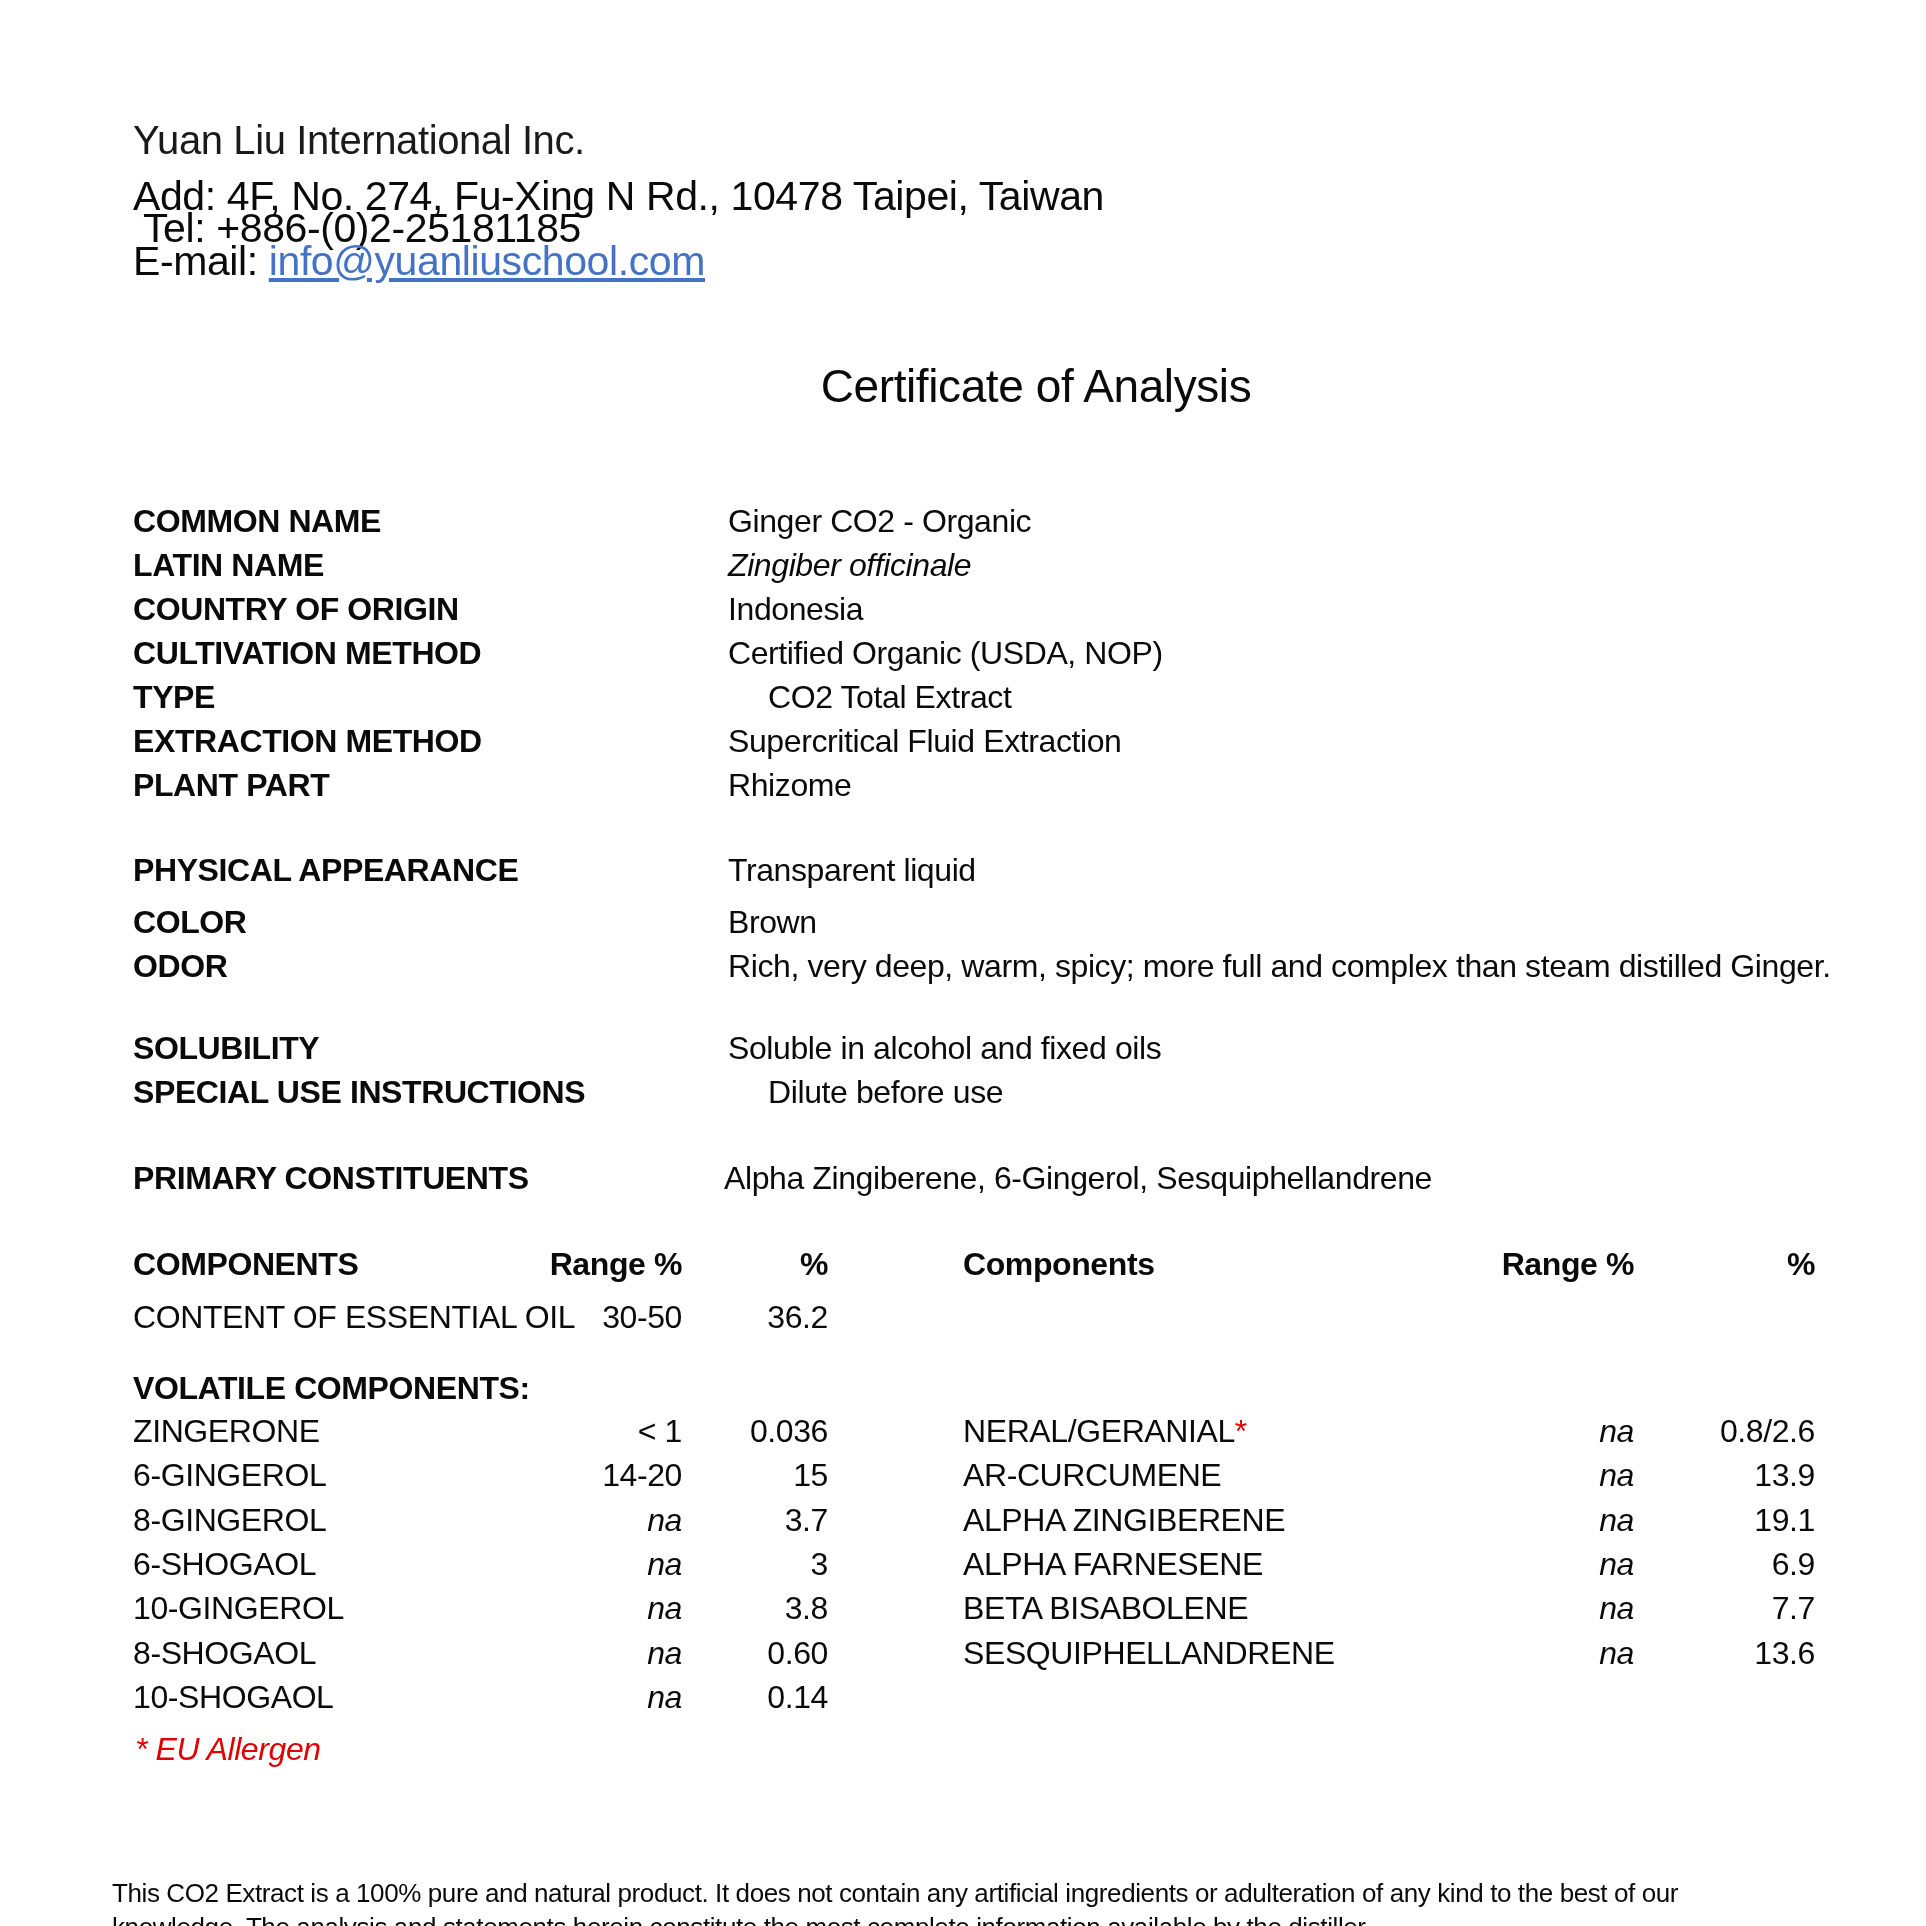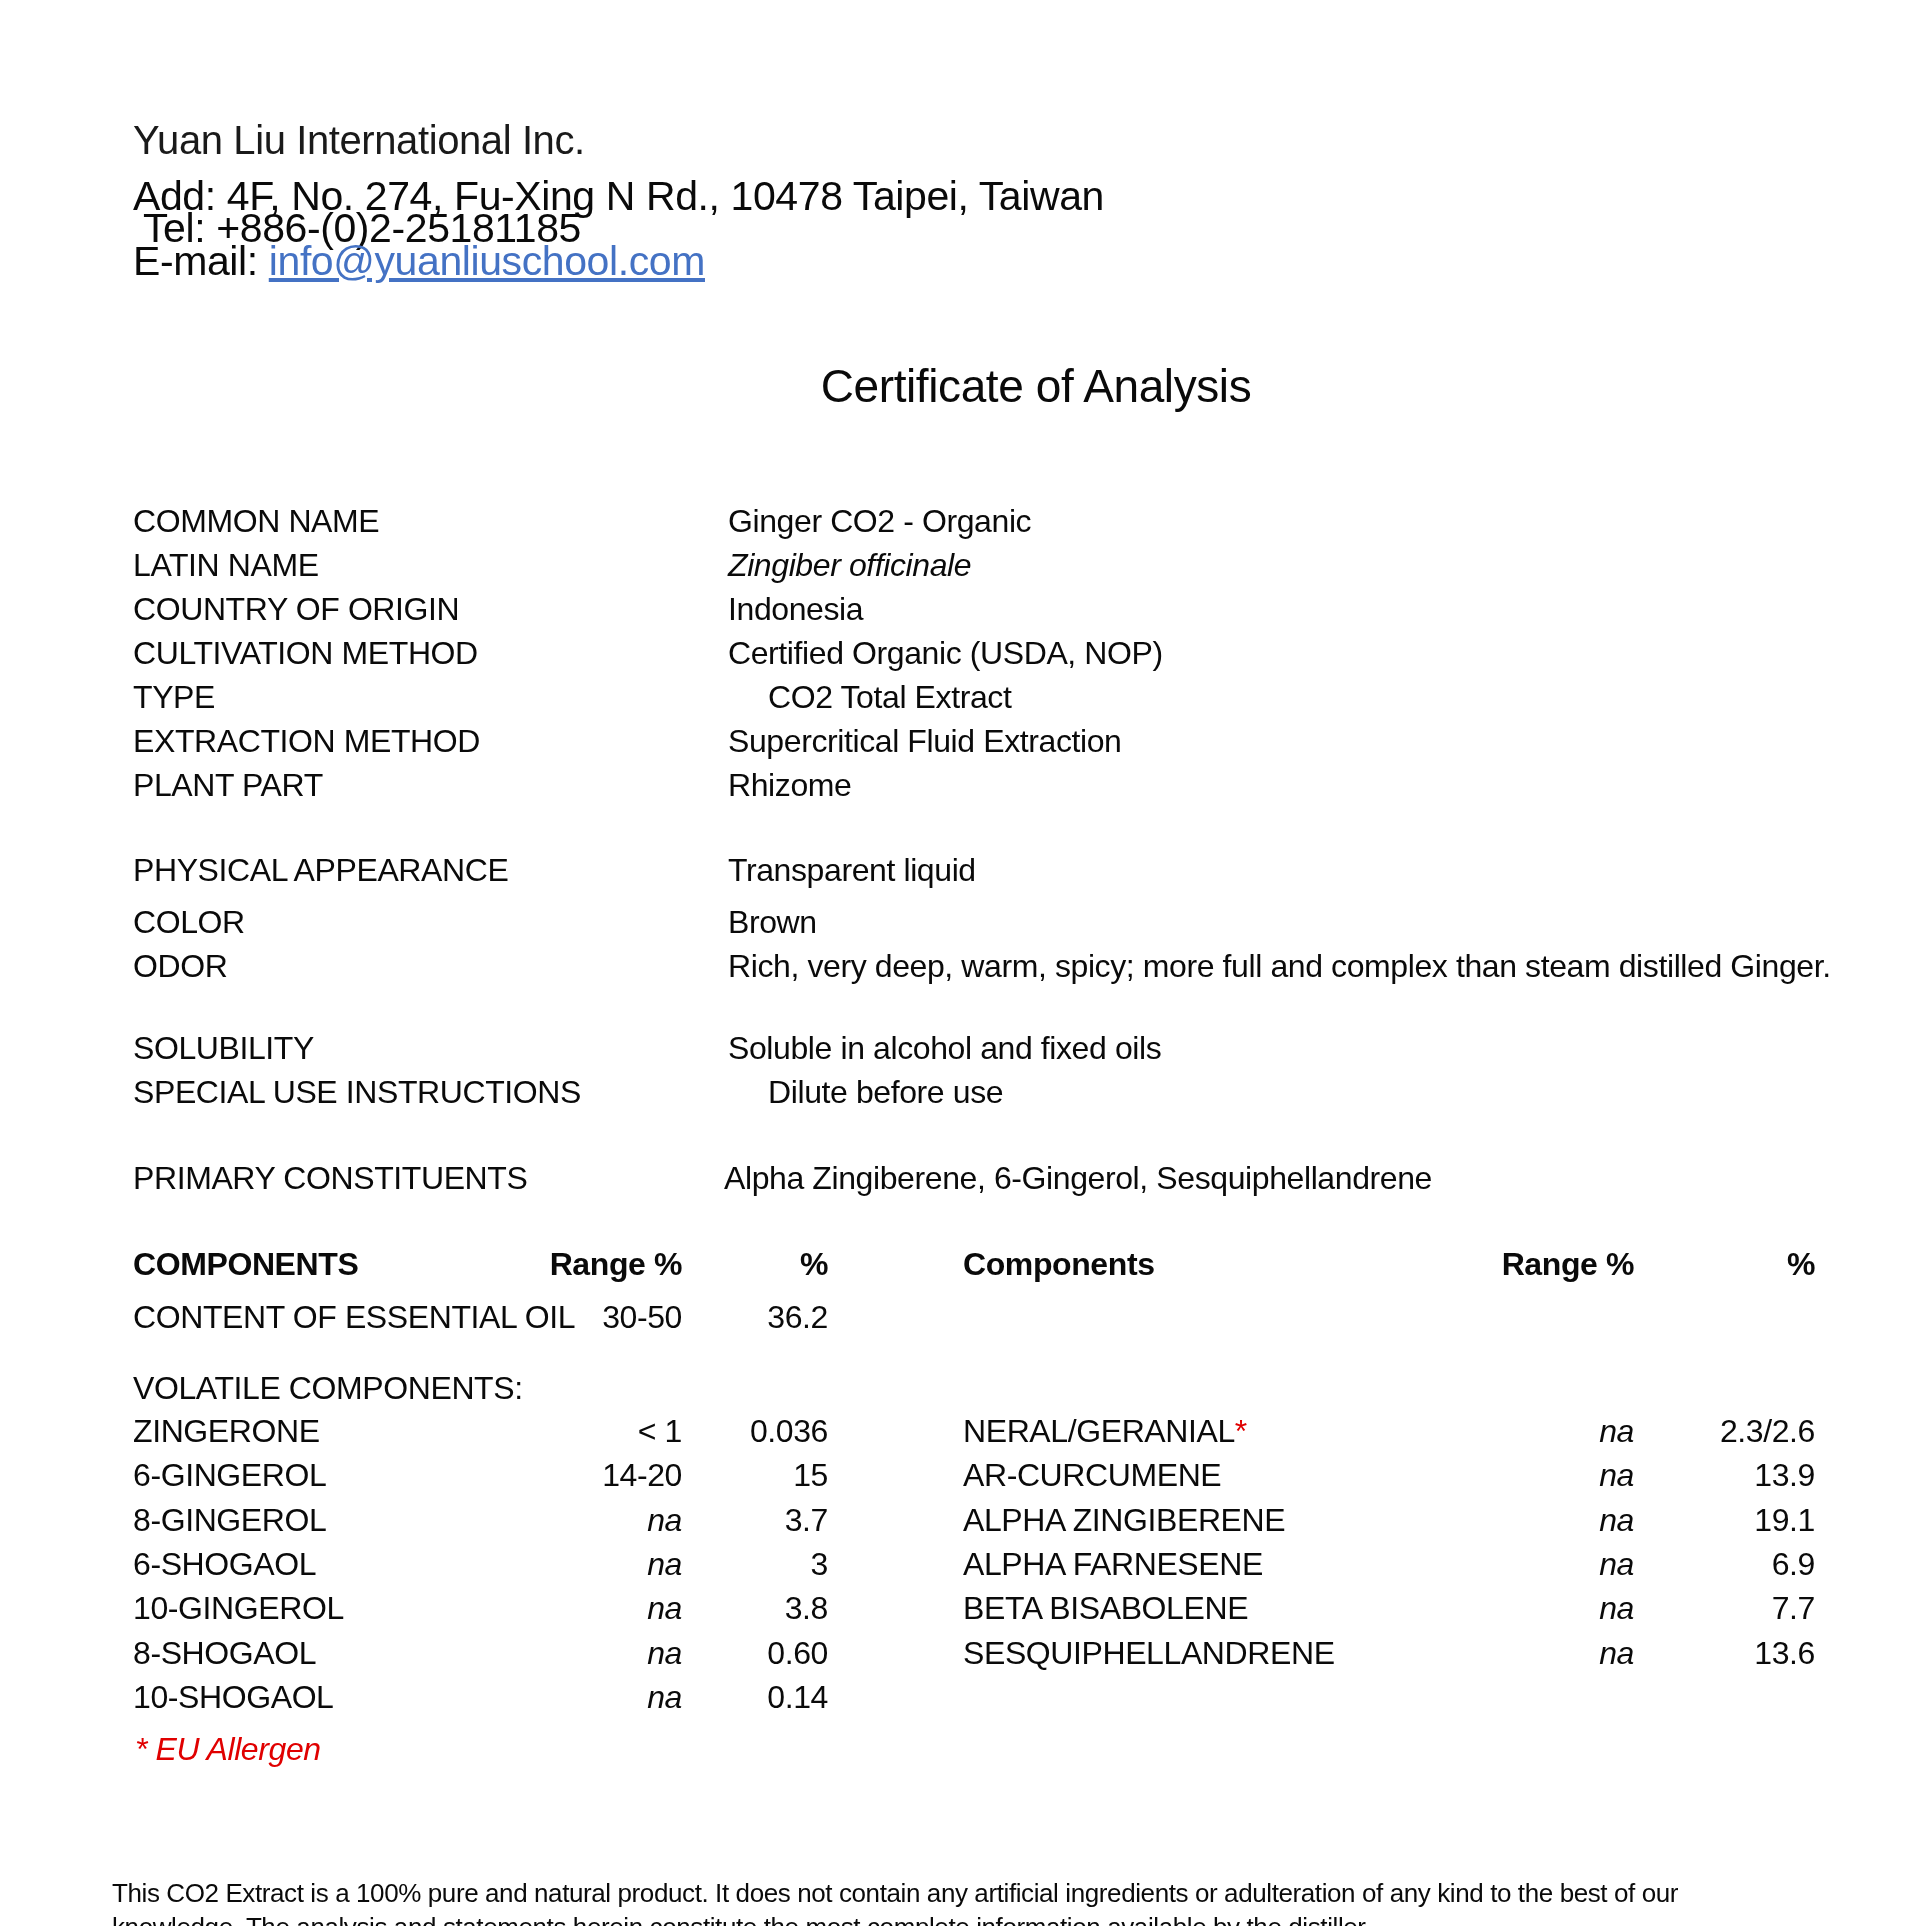--- a/index.html
+++ b/index.html
@@ -11,21 +11,21 @@
     font-family:"Liberation Sans","DejaVu Sans",sans-serif;
     color:#0a0a0a;
     letter-spacing:-0.4px;
     overflow:hidden;
   }
   .abs{position:absolute;white-space:nowrap;line-height:1.15;}
   .company{font-size:40px;color:#1a1a1a;}
   .meta{font-size:41px;}
   .link{color:#4472C4;text-decoration:underline;cursor:pointer;}
   .title{font-size:46px;text-align:center;width:770px;}
-  .lbl{font-weight:normal;font-size:32px;}
+  .lbl{font-weight:bold;font-size:32px;}
   .val{font-size:32px;}
   .em{font-style:italic;}
   .red{color:#e00000;}
   .wrapval{white-space:normal;width:713px;line-height:1.33;}
   
   .cell{position:absolute;font-size:32px;white-space:nowrap;line-height:1.15;}
   .c-name{left:133px;}
   .c-range{left:482px;width:200px;text-align:right;}
   .c-pct{left:651px;width:177px;text-align:right;}
   .r-name{left:963px;}
@@ -120,21 +120,21 @@
   </div>
 
   <div class="abs lbl" style="left:133px;top:1343px;margin-top:27px;">VOLATILE COMPONENTS:</div>
 
   <div class="row" style="top:1413px;">
     <span class="cell c-name">ZINGERONE</span>
     <span class="cell c-range">&lt; 1</span>
     <span class="cell c-pct">0.036</span>
     <span class="cell r-name"><span>NERAL/GERANIAL</span><span class="red">*</span></span>
     <span class="cell em r-range">na</span>
-    <span class="cell r-pct">2.3/2.6</span>
+    <span class="cell r-pct">0.8/2.6</span>
   </div>
   <div class="row" style="top:1457px;">
     <span class="cell c-name">6-GINGEROL</span>
     <span class="cell c-range">14-20</span>
     <span class="cell c-pct">15</span>
     <span class="cell r-name">AR-CURCUMENE</span>
     <span class="cell em r-range">na</span>
     <span class="cell r-pct">13.9</span>
   </div>
   <div class="row" style="top:1502px;">

